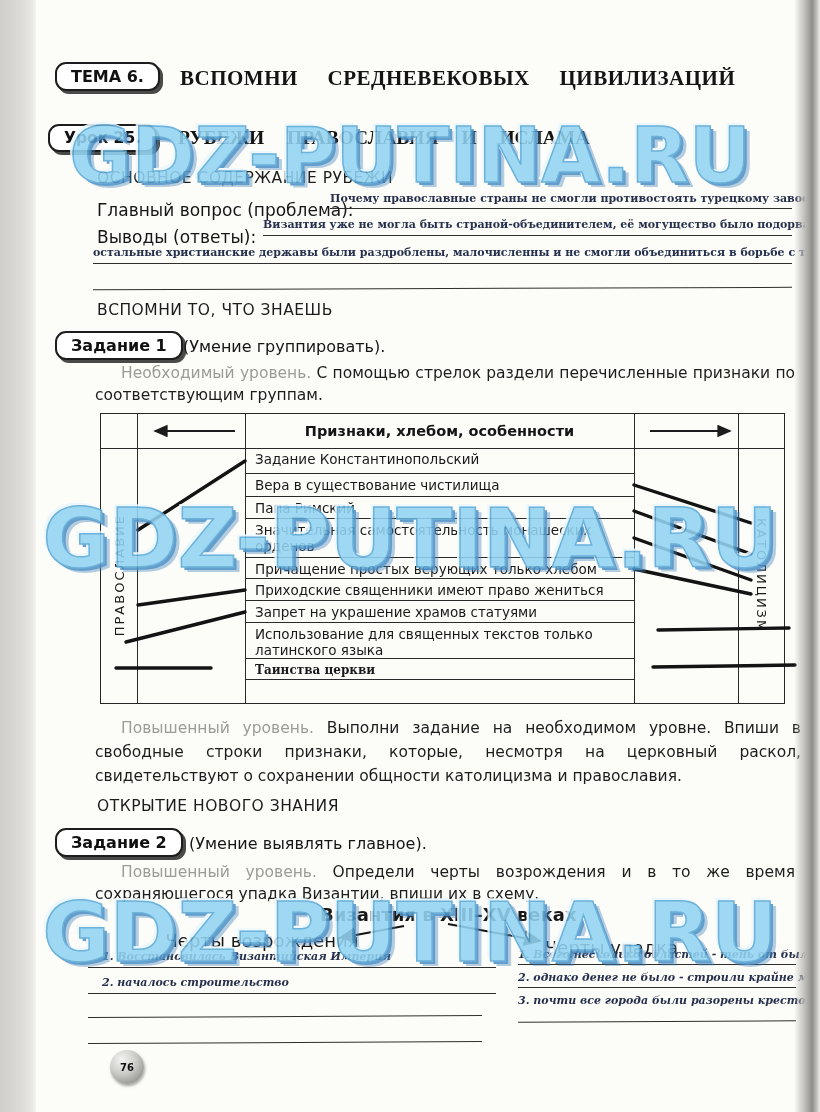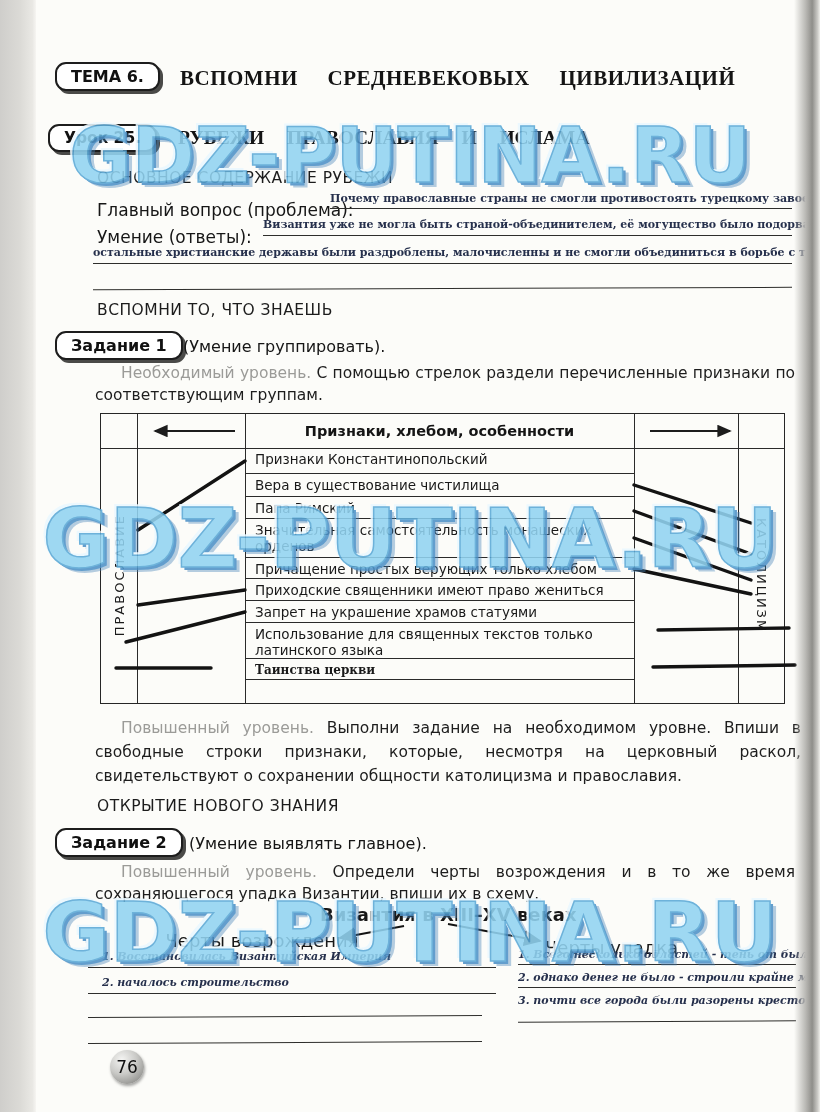--- a/index.html
+++ b/index.html
@@ -42,42 +42,42 @@
     font-weight:900;line-height:1;color:#92d4f2;-webkit-text-stroke:1.5px #5aa8d6;
     text-shadow:-3px -3px 0 #eaf8ff,3px 3px 0 #4e92c8,6px 5px 0 rgba(70,130,185,.45);
     opacity:.88;z-index:9;pointer-events:none;white-space:nowrap;}
   .wm1{top:118px;font-size:76px;}
   .wm2{top:498px;font-size:82px;}
   .wm3{top:892px;font-size:82px;}
   .scheme-h{position:absolute;font-size:18px;color:#171717;text-align:center;white-space:nowrap;}
   .itemline{position:absolute;border-bottom:1.5px solid #2e2e2c;font-size:11px;line-height:13px;white-space:nowrap;font-style:italic;}
   .pagenum{position:absolute;left:110px;top:1050px;width:34px;height:34px;border-radius:50%;
     background:radial-gradient(circle at 35% 28%,#f4f4f2,#c9c9c6 45%,#8e8e8b 85%,#7c7c79);
-    display:flex;align-items:center;justify-content:center;font-weight:normal;font-size:17px;color:#101010;
+    display:flex;align-items:center;justify-content:center;font-weight:bold;font-size:10px;color:#101010;
     box-shadow:1px 2px 3px rgba(0,0,0,.35);}
 </style>
 </head>
 <body>
 
 <div class="page">
 
   <div class="margin-left"></div>
 
   <div class="badge" style="left:55px;top:62px;">ТЕМА 6.</div>
   <div class="sertitle" style="left:180px;top:66px;font-size:21px;word-spacing:24px;letter-spacing:.5px;">ВСПОМНИ СРЕДНЕВЕКОВЫХ ЦИВИЛИЗАЦИЙ</div>
 
   <div class="badge" style="left:48px;top:124px;font-size:15.5px;">Урок 25.</div>
   <div class="sertitle" style="left:178px;top:127px;font-size:19.5px;word-spacing:18px;">РУБЕЖИ ПРАВОСЛАВИЯ И ИСЛАМА</div>
 
   <div class="heading" style="left:97px;top:169px;">ОСНОВНОЕ СОДЕРЖАНИЕ РУБЕЖИ</div>
 
   <div class="label" style="left:97px;top:200px;">Главный вопрос (проблема):</div>
   <div class="ansline ink" style="left:330px;top:192px;width:462px;padding-bottom:3px;">Почему православные страны не смогли противостоять турецкому завоеванию?</div>
 
-  <div class="label" style="left:97px;top:227px;">Умение (ответы):</div>
+  <div class="label" style="left:97px;top:227px;">Выводы (ответы):</div>
   <div class="ansline ink" style="left:263px;top:218px;width:529px;padding-bottom:4px;">Византия уже не могла быть страной-объединителем, её могущество было подорвано крестоносцами, а</div>
   <div class="ansline ink" style="left:93px;top:246px;width:699px;padding-bottom:4px;">остальные христианские державы были раздроблены, малочисленны и не смогли объединиться в борьбе с турками.</div>
   <div class="blank" style="left:93px;top:288px;width:699px;transform:rotate(-.2deg);"></div>
 
   <div class="heading" style="left:97px;top:301px;">ВСПОМНИ ТО,  ЧТО  ЗНАЕШЬ</div>
 
   <div class="badge" style="left:55px;top:331px;">Задание 1</div>
   <div class="label" style="left:183px;top:337px;font-size:16px;">(Умение группировать).</div>
 
   <div class="para" style="left:95px;top:362px;width:700px;">
@@ -113,21 +113,21 @@
     </svg>
 
     <div class="vlabel left" style="left:0;width:36px;">
       <span>ПРАВОСЛАВИЕ</span>
       </div>
     <div class="vlabel right" style="left:637px;width:46px;">
       <span>КАТОЛИЦИЗМ</span>
       </div>
 
     <div class="rows">
-      <div class="trow" style="height:26px;">Признаки Константинопольский</div>
+      <div class="trow" style="height:26px;">Задание Константинопольский</div>
       <div class="trow" style="height:23px;">Вера в существование чистилища</div>
       <div class="trow" style="height:22px;">Папа Римский</div>
       <div class="trow" style="height:39px;">Значительная самостоятельность монашеских орденов</div>
       <div class="trow" style="height:21px;">Причащение простых верующих только хлебом</div>
       <div class="trow" style="height:22px;">Приходские священники имеют право жениться</div>
       <div class="trow" style="height:22px;">Запрет на украшение храмов статуями</div>
       <div class="trow" style="height:36px;">Использование для священных текстов только латинского языка</div>
       <div class="trow hand ink" style="height:21px;">Таинства церкви</div>
       <div class="trow last" style="height:23px;"></div>
     </div>

